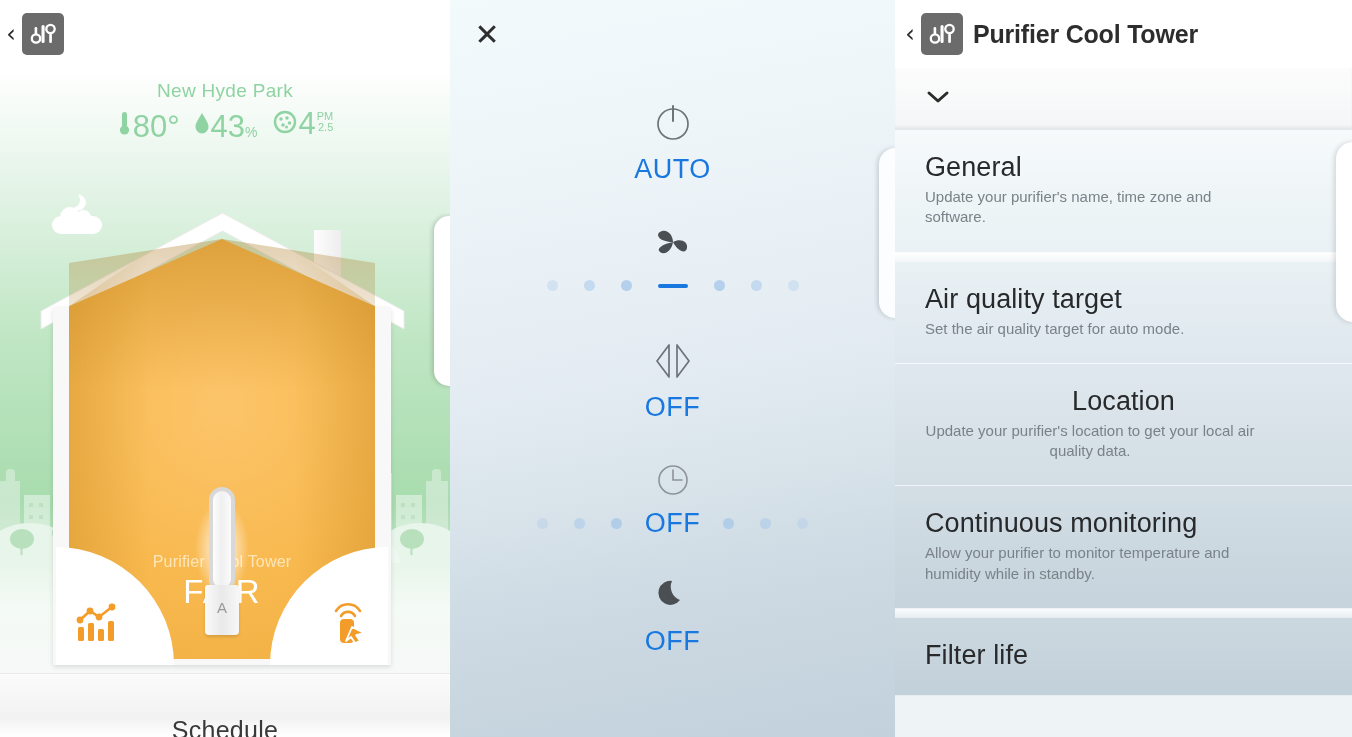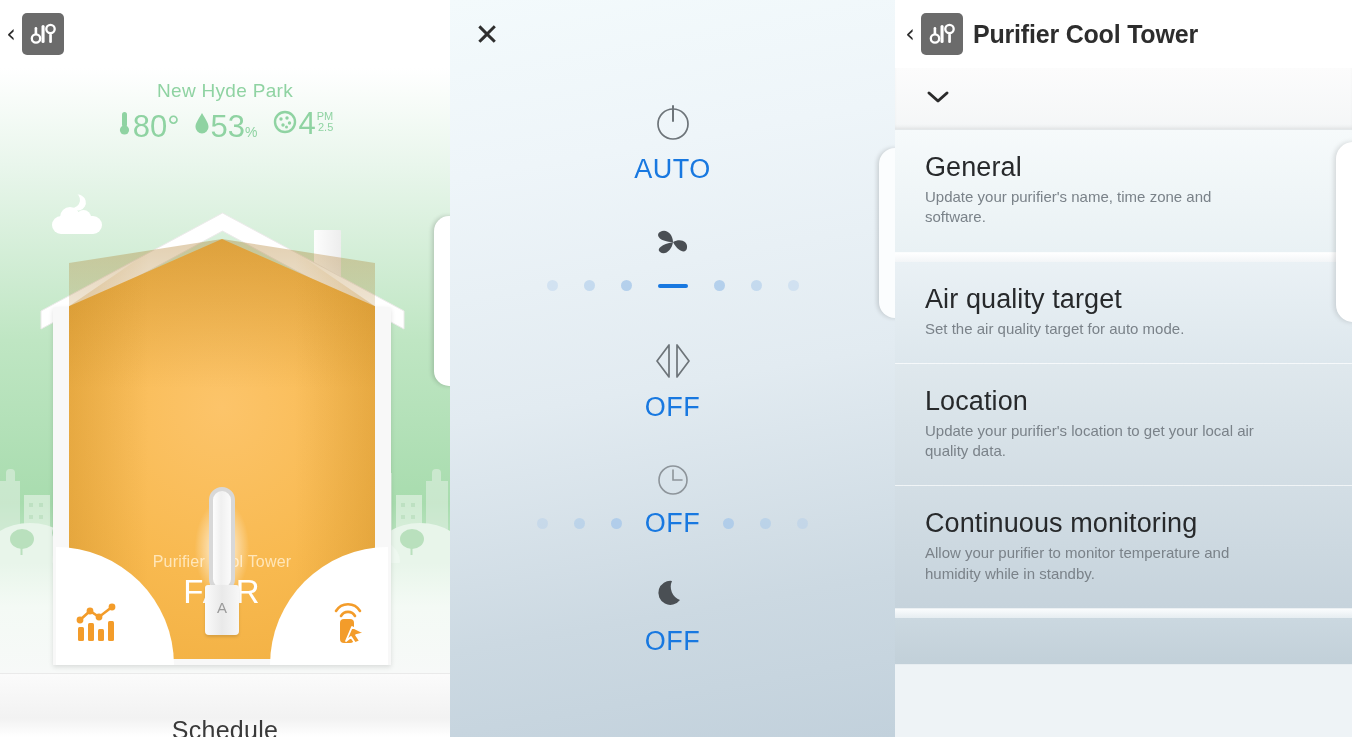--- a/index.html
+++ b/index.html
@@ -211,21 +211,21 @@
           </span>
           <span>80</span>
             <span>°</span>
         </div>
         <div class="aqi-chip">
           <span class="gl">
             <svg width="16" height="27" viewBox="0 0 16 27">
                 <path d="M8 3 C12 10, 14.5 13, 14.5 17 A6.5 6.5 0 0 1 1.5 17 C1.5 13, 4 10, 8 3 Z" fill="#8fd3a2"></path>
               </svg>
           </span>
-          <span>53</span>
+          <span>43</span>
             <span class="unit-sm">%</span>
         </div>
         <div class="aqi-chip">
           <span class="gl">
             <svg width="26" height="27" viewBox="0 0 26 27">
                 <circle cx="13" cy="15" r="10" fill="none" stroke="#8fd3a2" stroke-width="2.4"></circle>
                 <circle cx="9" cy="12" r="1.7" fill="#8fd3a2"></circle>
                 <circle cx="15" cy="11" r="1.7" fill="#8fd3a2"></circle>
                 <circle cx="17.5" cy="16" r="1.7" fill="#8fd3a2"></circle>
                 <circle cx="11" cy="18" r="1.7" fill="#8fd3a2"></circle>
@@ -451,30 +451,31 @@
       <div class="li-title">General</div>
       <div class="li-sub">Update your purifier's name, time zone and software.</div>
     </div>
     <div class="row-sep"></div>
 
     <div class="list-item" style="background:linear-gradient(180deg,#eaf1f5,#dde7ed);">
       <div class="li-title">Air quality target</div>
       <div class="li-sub">Set the air quality target for auto mode.</div>
     </div>
 
-    <div class="list-item" style="background:linear-gradient(180deg,#dfe8ed,#d2dde4);">
+    <div class="list-item" style="background:linear-gradient(180deg,#dfe8ed,#d2dde4);text-align:center;">
       <div class="li-title">Location</div>
       <div class="li-sub">Update your purifier's location to get your local air quality data.</div>
     </div>
 
     <div class="list-item" style="background:linear-gradient(180deg,#d3dee5,#c6d3dc);">
       <div class="li-title">Continuous monitoring</div>
       <div class="li-sub">Allow your purifier to monitor temperature and humidity while in standby.</div>
     </div>
     <div class="row-sep" style="background:linear-gradient(180deg,#fafcfd,#e6edf1)"></div>
 
     <div class="list-item" style="background:linear-gradient(180deg,#cbd8e0,#c2d0d9);">
+      <div class="li-title">Filter life</div>
     </div>
 
     <div class="peek-card-3"></div>
   </div>
 
 </div>
 
 </body></html>

